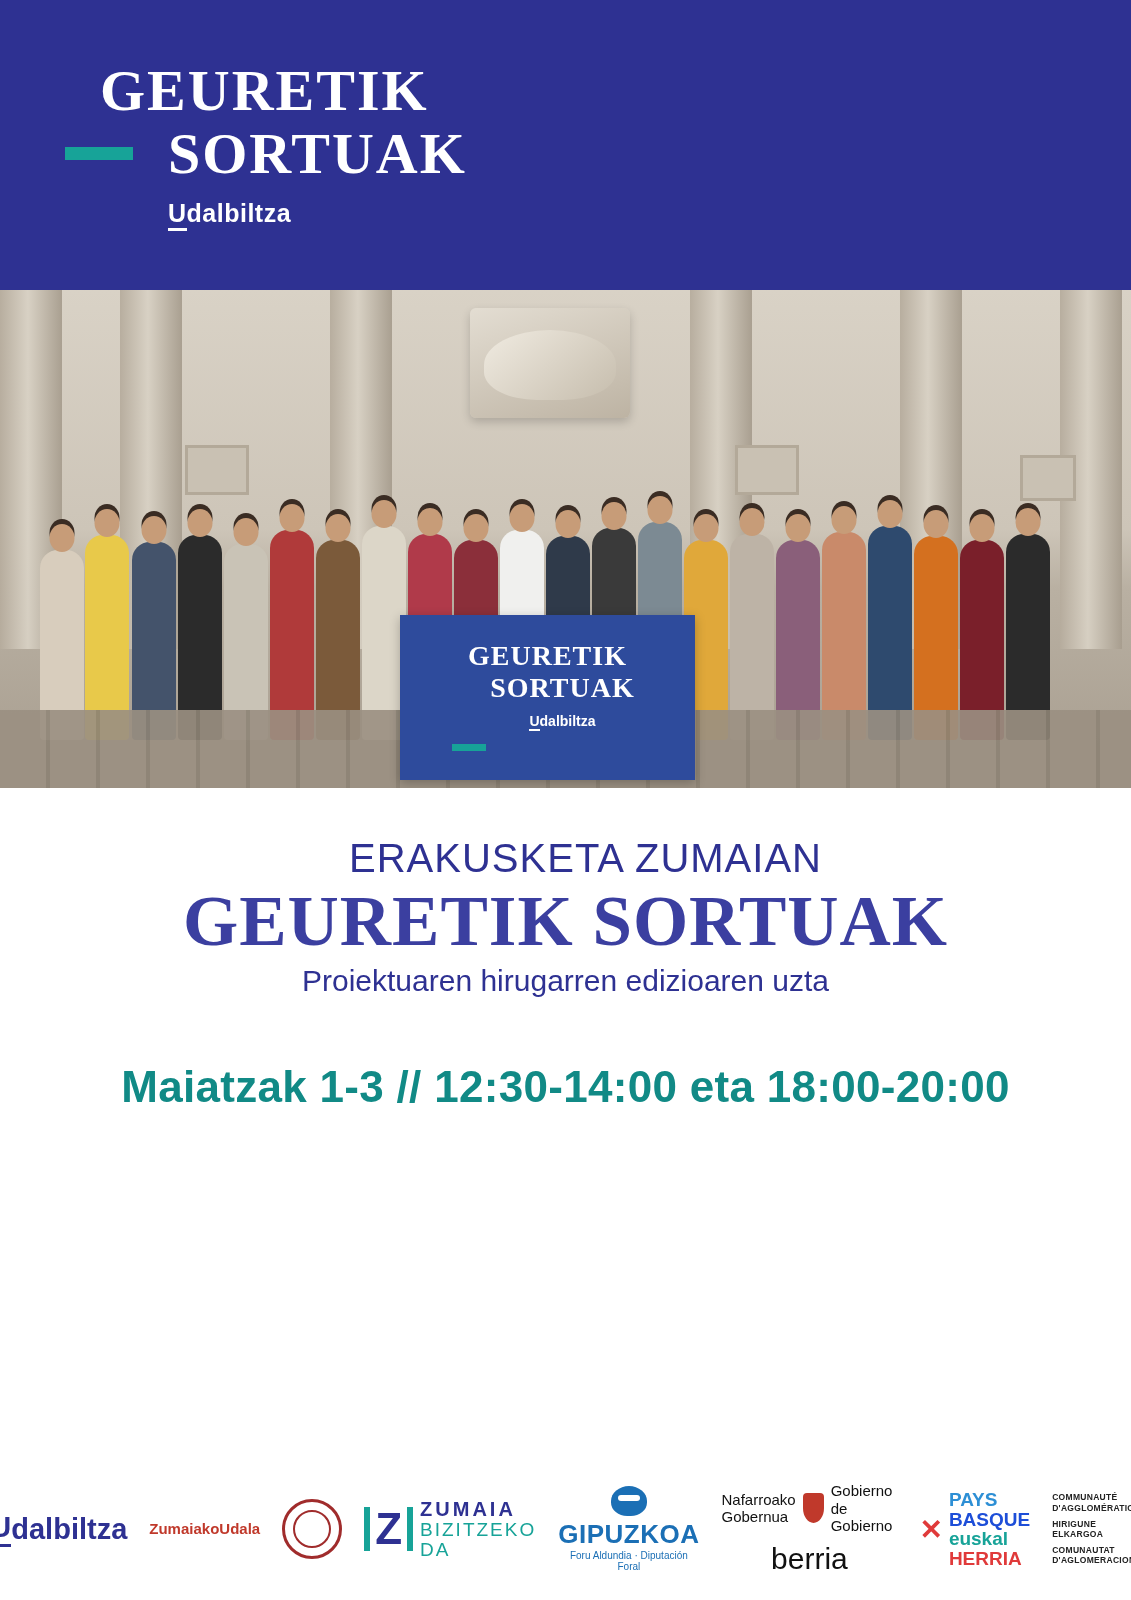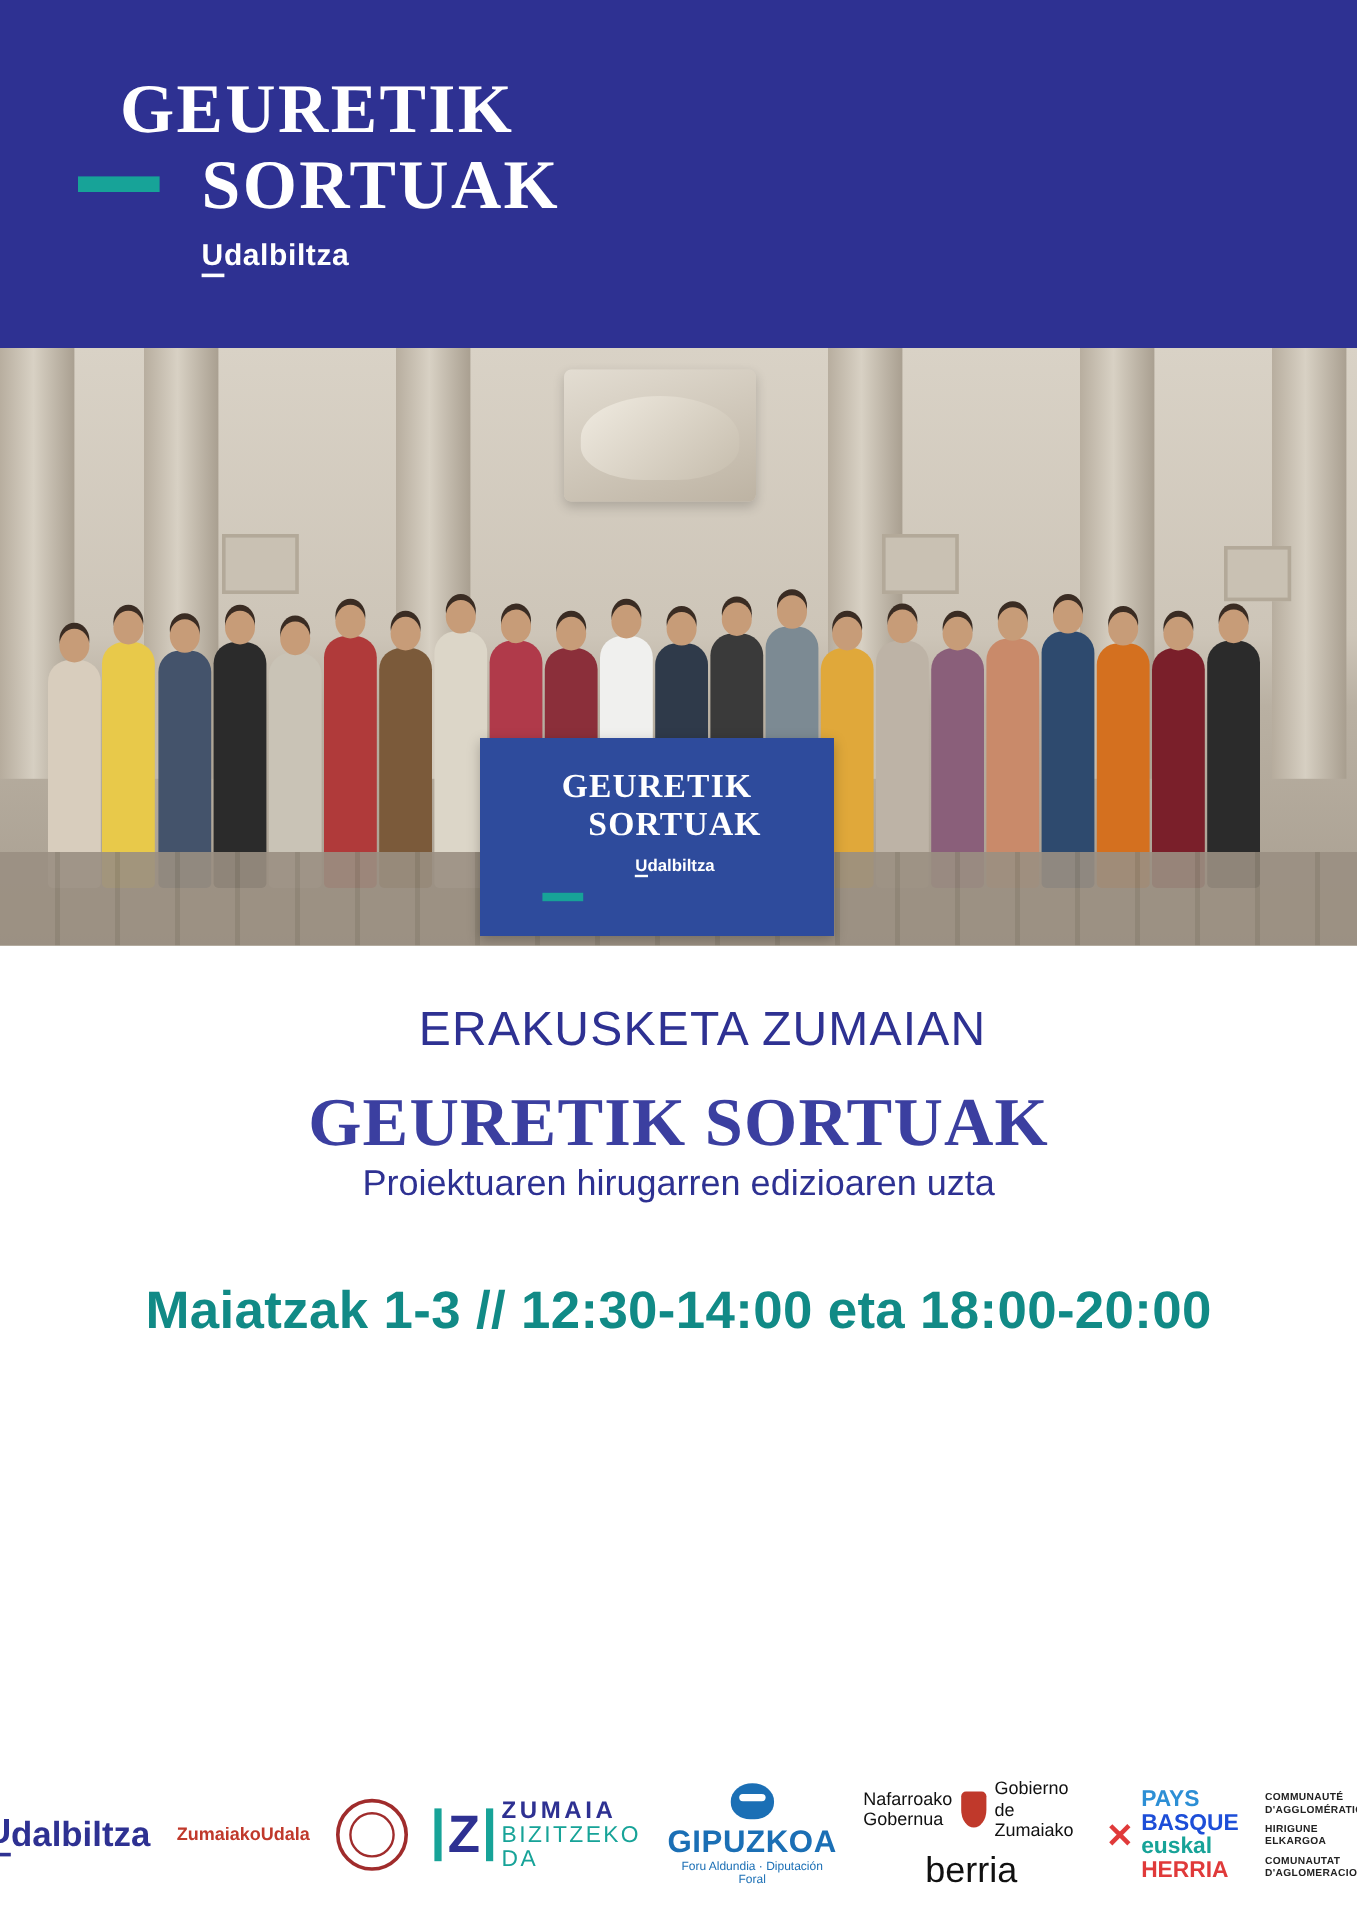--- a/index.html
+++ b/index.html
@@ -190,25 +190,24 @@
   }
   .kicker {
     font-size: 40px;
     color: #2e3192;
     letter-spacing: 1px;
     font-weight: 400;
     padding-left: 40px;
   }
   .bigtitle {
     font-family: "Liberation Serif", serif;
-    font-size: 57px;
+    font-size: 71px;
     font-weight: bold;
     color: #3b3fa0;
     letter-spacing: 1px;
-    margin-top: 22px;
   }
   .subtitle {
     font-size: 30px;
     color: #2e3192;
     margin-top: 2px;
     font-weight: 400;
   }
   .dates {
     margin-top: 64px;
   }
@@ -494,21 +493,21 @@
 
   <div class="footer-col">
     <div class="logo logo-navarra">
       <div class="nav-left">
         <div>Nafarroako</div>
         <div>Gobernua</div>
       </div>
       <div class="nav-shield"></div>
       <div class="nav-right">
         <div>Gobierno</div>
-        <div>de Zumaiako</div>
+        <div>de Gobierno</div>
       </div>
     </div>
     <div class="logo logo-berria">berria</div>
   </div>
 
   <div class="logo logo-pays">
     <div class="pays-x">✕</div>
     <div class="pays-text">
       <div class="pays-1">PAYS</div>
       <div class="pays-2">BASQUE</div>

